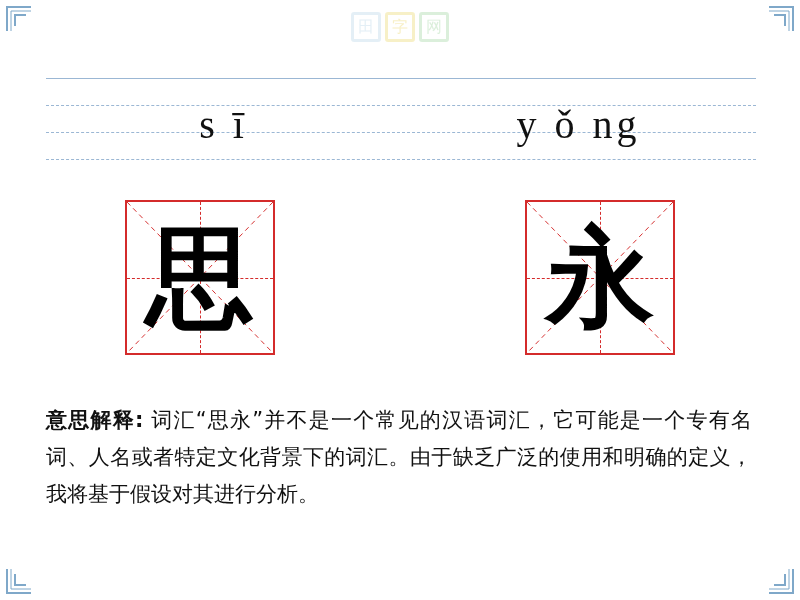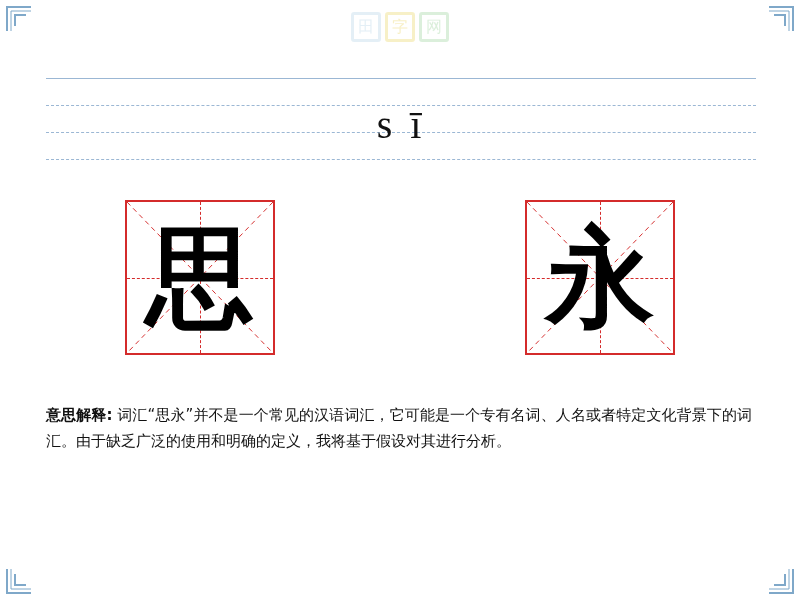--- a/index.html
+++ b/index.html
@@ -165,21 +165,21 @@
     line-height: 1;
   }
 
   
   .explain {
     position: absolute;
     top: 402px;
     left: 46px;
     width: 706px;
     font-family: "DejaVu Sans", sans-serif;
-    font-size: 15px;
+    font-size: 21px;
     line-height: 1.75;
     color: #111111;
     text-align: justify;
   }
   .explain .label {
     font-weight: bold;
   }
 </style>
 </head>
 <body>
@@ -221,20 +221,21 @@
     <div class="wm-box g">网</div>
   </div>
 
   <div class="pinyin-area">
     <div class="staff-line l1 solid"></div>
     <div class="staff-line l2"></div>
     <div class="staff-line l3"></div>
     <div class="staff-line l4"></div>
     <div class="pinyin-row">
       <div class="pinyin-cell">s ī</div>
+      <div class="pinyin-cell">y ǒ ng</div>
     </div>
   </div>
 
   <div class="chars-area">
     <div class="char-cell">
       <div class="tian-box">
         <svg class="diags" viewBox="0 0 150 155" preserveAspectRatio="none">
           <line x1="0" y1="0" x2="150" y2="155" stroke="#d42b2b" stroke-width="1" stroke-dasharray="5,4"></line>
           <line x1="150" y1="0" x2="0" y2="155" stroke="#d42b2b" stroke-width="1" stroke-dasharray="5,4"></line>
         </svg>

